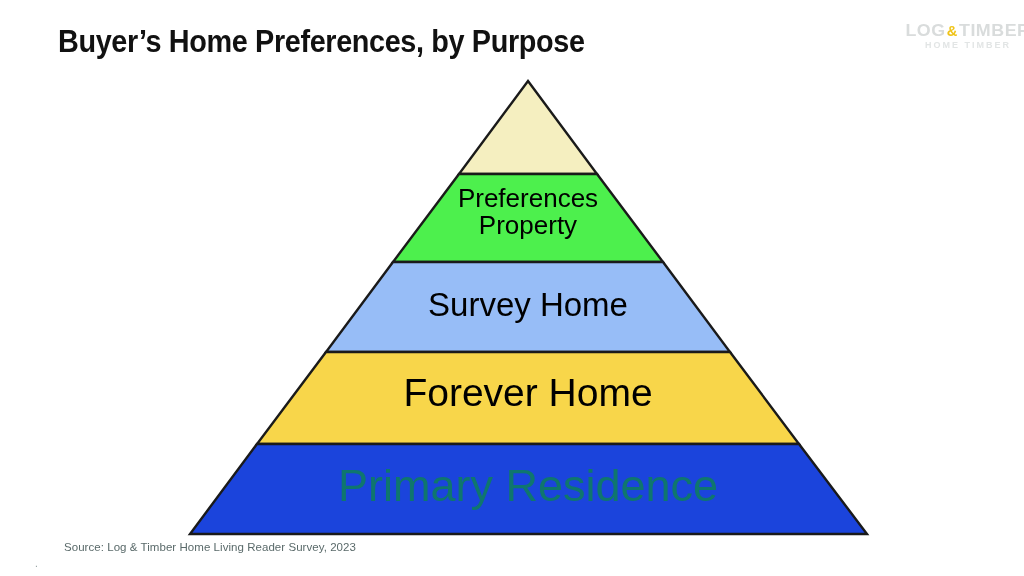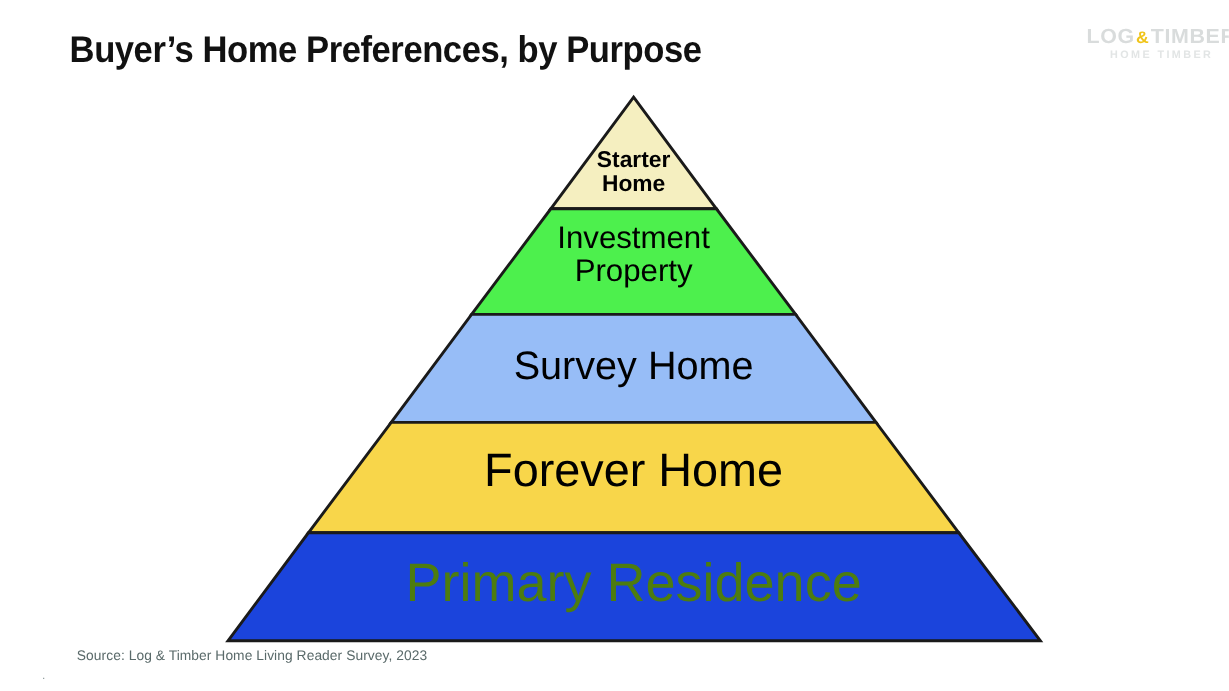--- a/index.html
+++ b/index.html
@@ -123,21 +123,21 @@
     left: 282px;
     top: 373px;
     width: 460px;
     font-size: 39px;
   }
   #label-primary-residence {
     left: 212px;
     top: 463px;
     width: 600px;
     font-size: 45px;
-    color: #4d7c0f;
+    color: #0f766e;
   }
 
   
   #source-note {
     position: absolute;
     left: 18px;
     top: 541px;
     font-size: 11.5px;
     color: #5a6a6a;
     font-family: "Liberation Sans", sans-serif;
@@ -173,24 +173,22 @@
 
       <polygon points="443,174 581,174 647,262 377,262" fill="#4DF04D" stroke="#1A1A1A" stroke-width="2.4" stroke-linejoin="miter"></polygon>
 
       <polygon points="377,262 647,262 714,352 310,352" fill="#97BDF7" stroke="#1A1A1A" stroke-width="2.4" stroke-linejoin="miter"></polygon>
 
       <polygon points="310,352 714,352 783,444 241,444" fill="#F8D64A" stroke="#1A1A1A" stroke-width="2.4" stroke-linejoin="miter"></polygon>
 
       <polygon points="241,444 783,444 851,534 174,534" fill="#1B44DC" stroke="#1A1A1A" stroke-width="2.4" stroke-linejoin="miter"></polygon>
     </svg>
 
-    <div class="tier-label" id="label-starter-home">Starter
-Home</div>
-
-    <div class="tier-label" id="label-investment-property">Investment
+
+    <div class="tier-label" id="label-investment-property">Preferences
 Property</div>
 
     <div class="tier-label" id="label-forever-home">Survey Home</div>
 
     <div class="tier-label" id="label-vacation-home">Forever Home</div>
 
     <div class="tier-label" id="label-primary-residence">Primary Residence</div>
 
   </div>
 

